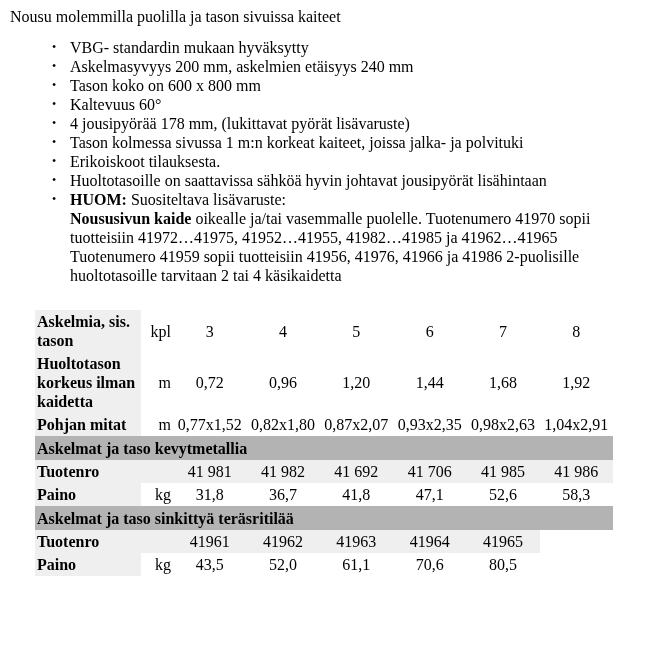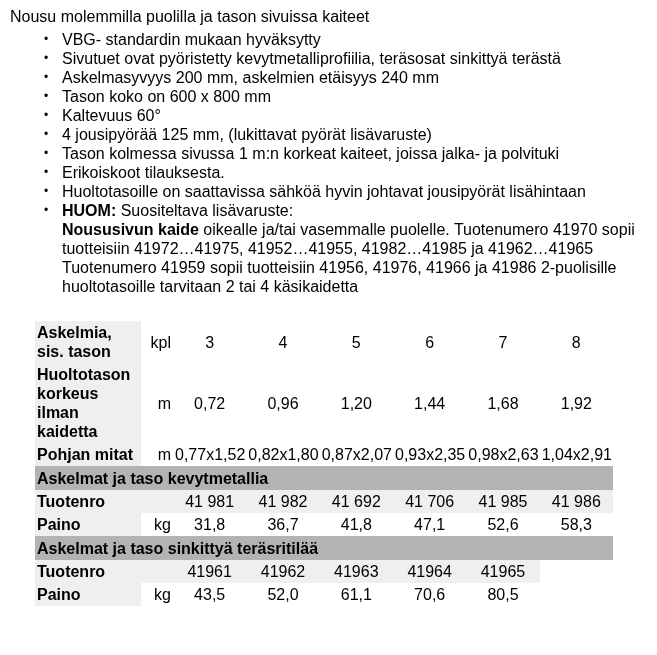--- a/index.html
+++ b/index.html
@@ -1,24 +1,24 @@
 <!DOCTYPE html>
 <html style="--secbg: #b3b3b3; --shade: #efefef;"><head>
 <meta charset="utf-8">
 <style>
   html,body{margin:0;padding:0;background:#fff;}
   .page{
     width:657px;height:655px;box-sizing:border-box;
     padding:7px 10px 0 10px;overflow:hidden;
     background:#fff;color:#000;
-    font-family:Liberation Sans, sans-serif;
+    font-family:Liberation Serif, serif;
     font-size:16px;line-height:19px;
   }
   .title{margin:0;}
-  ul.bullets{list-style:none;margin:4px;padding:0 0 0 28px;}
+  ul.bullets{list-style:none;margin:12px;padding:0 0 0 28px;}
   ul.bullets li{position:relative;padding:0 6px 0 20px;}
   ul.bullets li::before{
     content:"\2022";position:absolute;left:2px;top:0;
     font-size:12px;line-height:19px;
   }
   .b{font-weight:bold;text-align:right;}
   .note{margin:0;}
   table.spec{
     border-collapse:collapse;table-layout:fixed;width:578px;
     margin:25px 0 0 25px;
@@ -41,25 +41,24 @@
 </style>
 </head>
 <body>
 
 <div class="page">
 
   <p class="title">Nousu molemmilla puolilla ja tason sivuissa kaiteet</p>
 
   <ul class="bullets">
     <li><span>VBG- standardin mukaan hyväksytty</span></li>
-    <li><span>Sivutuet ovat pyöristetty kevytmetalliprofiilia, teräsosat sinkittyä terästä</span></li>
     <li><span>Askelmasyvyys 200 mm, askelmien etäisyys 240 mm</span></li>
     <li><span>Tason koko on 600 x 800 mm</span></li>
     <li><span>Kaltevuus 60°</span></li>
-    <li><span>4 jousipyörää 125 mm, (lukittavat pyörät lisävaruste)</span></li>
+    <li><span>4 jousipyörää 178 mm, (lukittavat pyörät lisävaruste)</span></li>
     <li><span>Tason kolmessa sivussa 1 m:n korkeat kaiteet, joissa jalka- ja polvituki</span></li>
     <li><span>Erikoiskoot tilauksesta.</span></li>
     <li><span>Huoltotasoille on saattavissa sähköä hyvin johtavat jousipyörät lisähintaan</span></li>
     <li>
       <span class="b">HUOM:</span><span> Suositeltava lisävaruste:</span>
       <div class="note">
         <span class="b">Noususivun kaide</span><span> oikealle ja/tai vasemmalle puolelle. Tuotenumero 41970 sopii tuotteisiin 41972…41975, 41952…41955, 41982…41985 ja 41962…41965 Tuotenumero 41959 sopii tuotteisiin 41956, 41976, 41966 ja 41986 2-puolisille huoltotasoille tarvitaan 2 tai 4 käsikaidetta</span>
       </div>
     </li>
   </ul>

